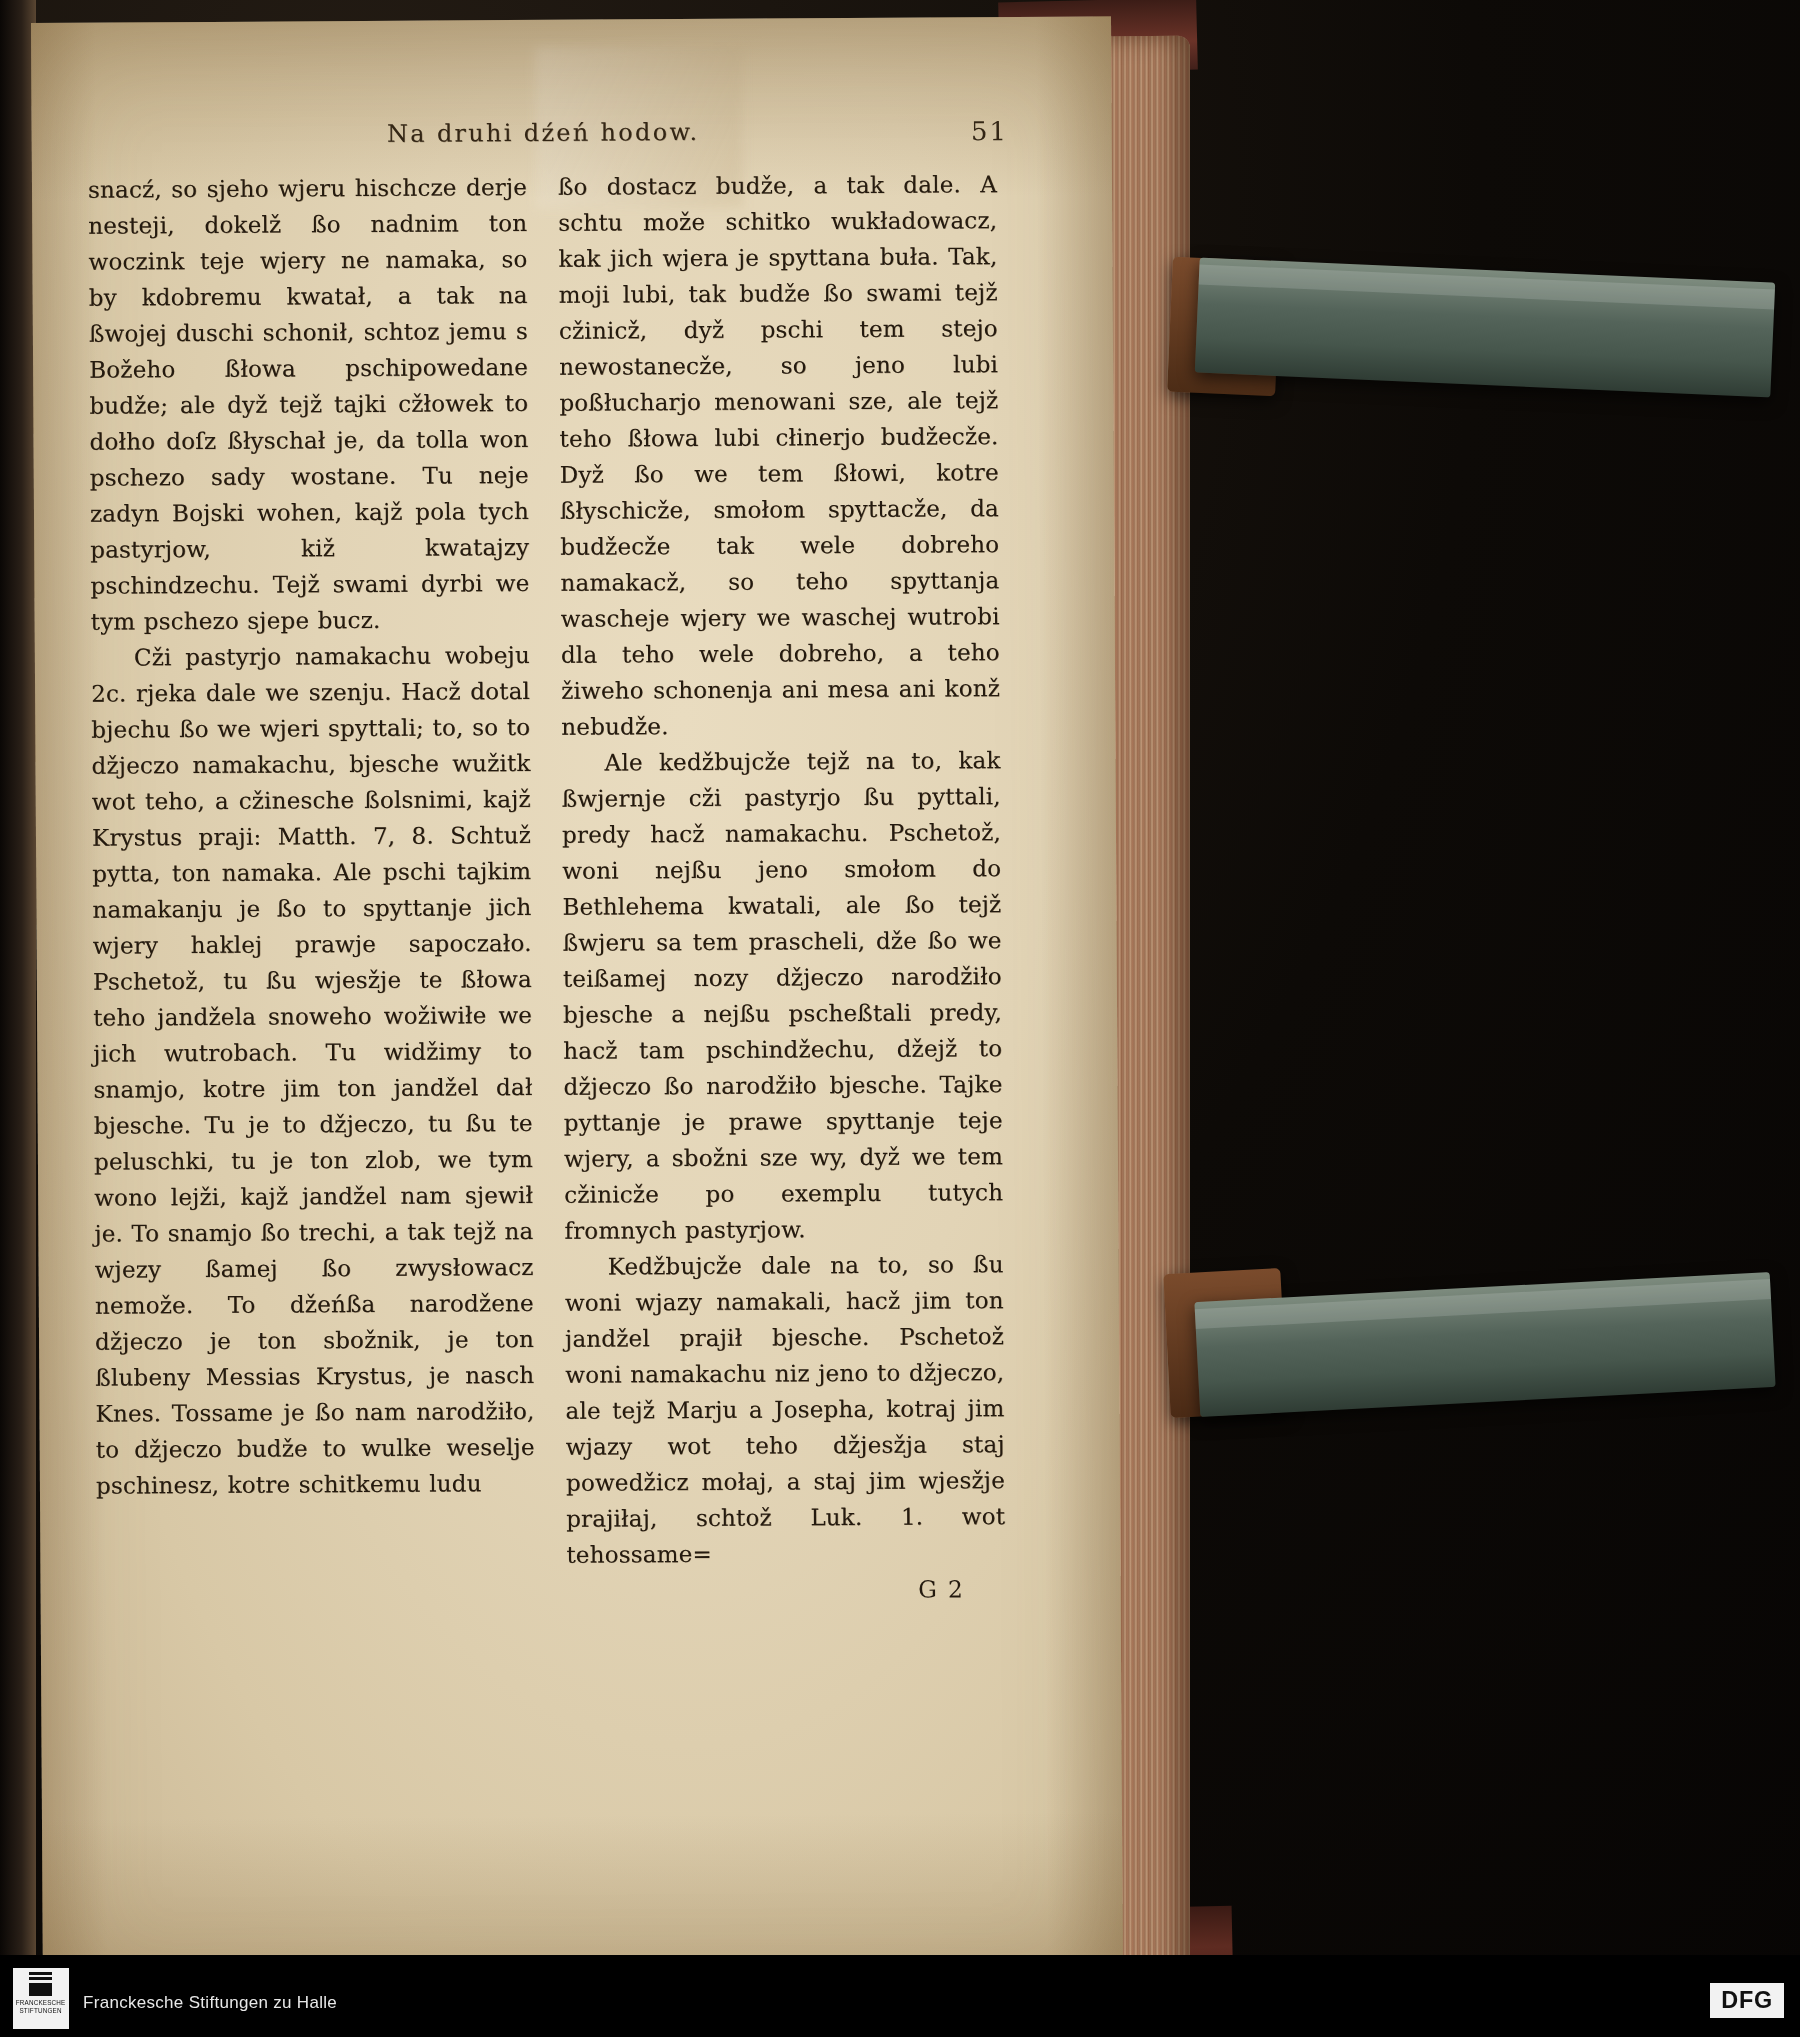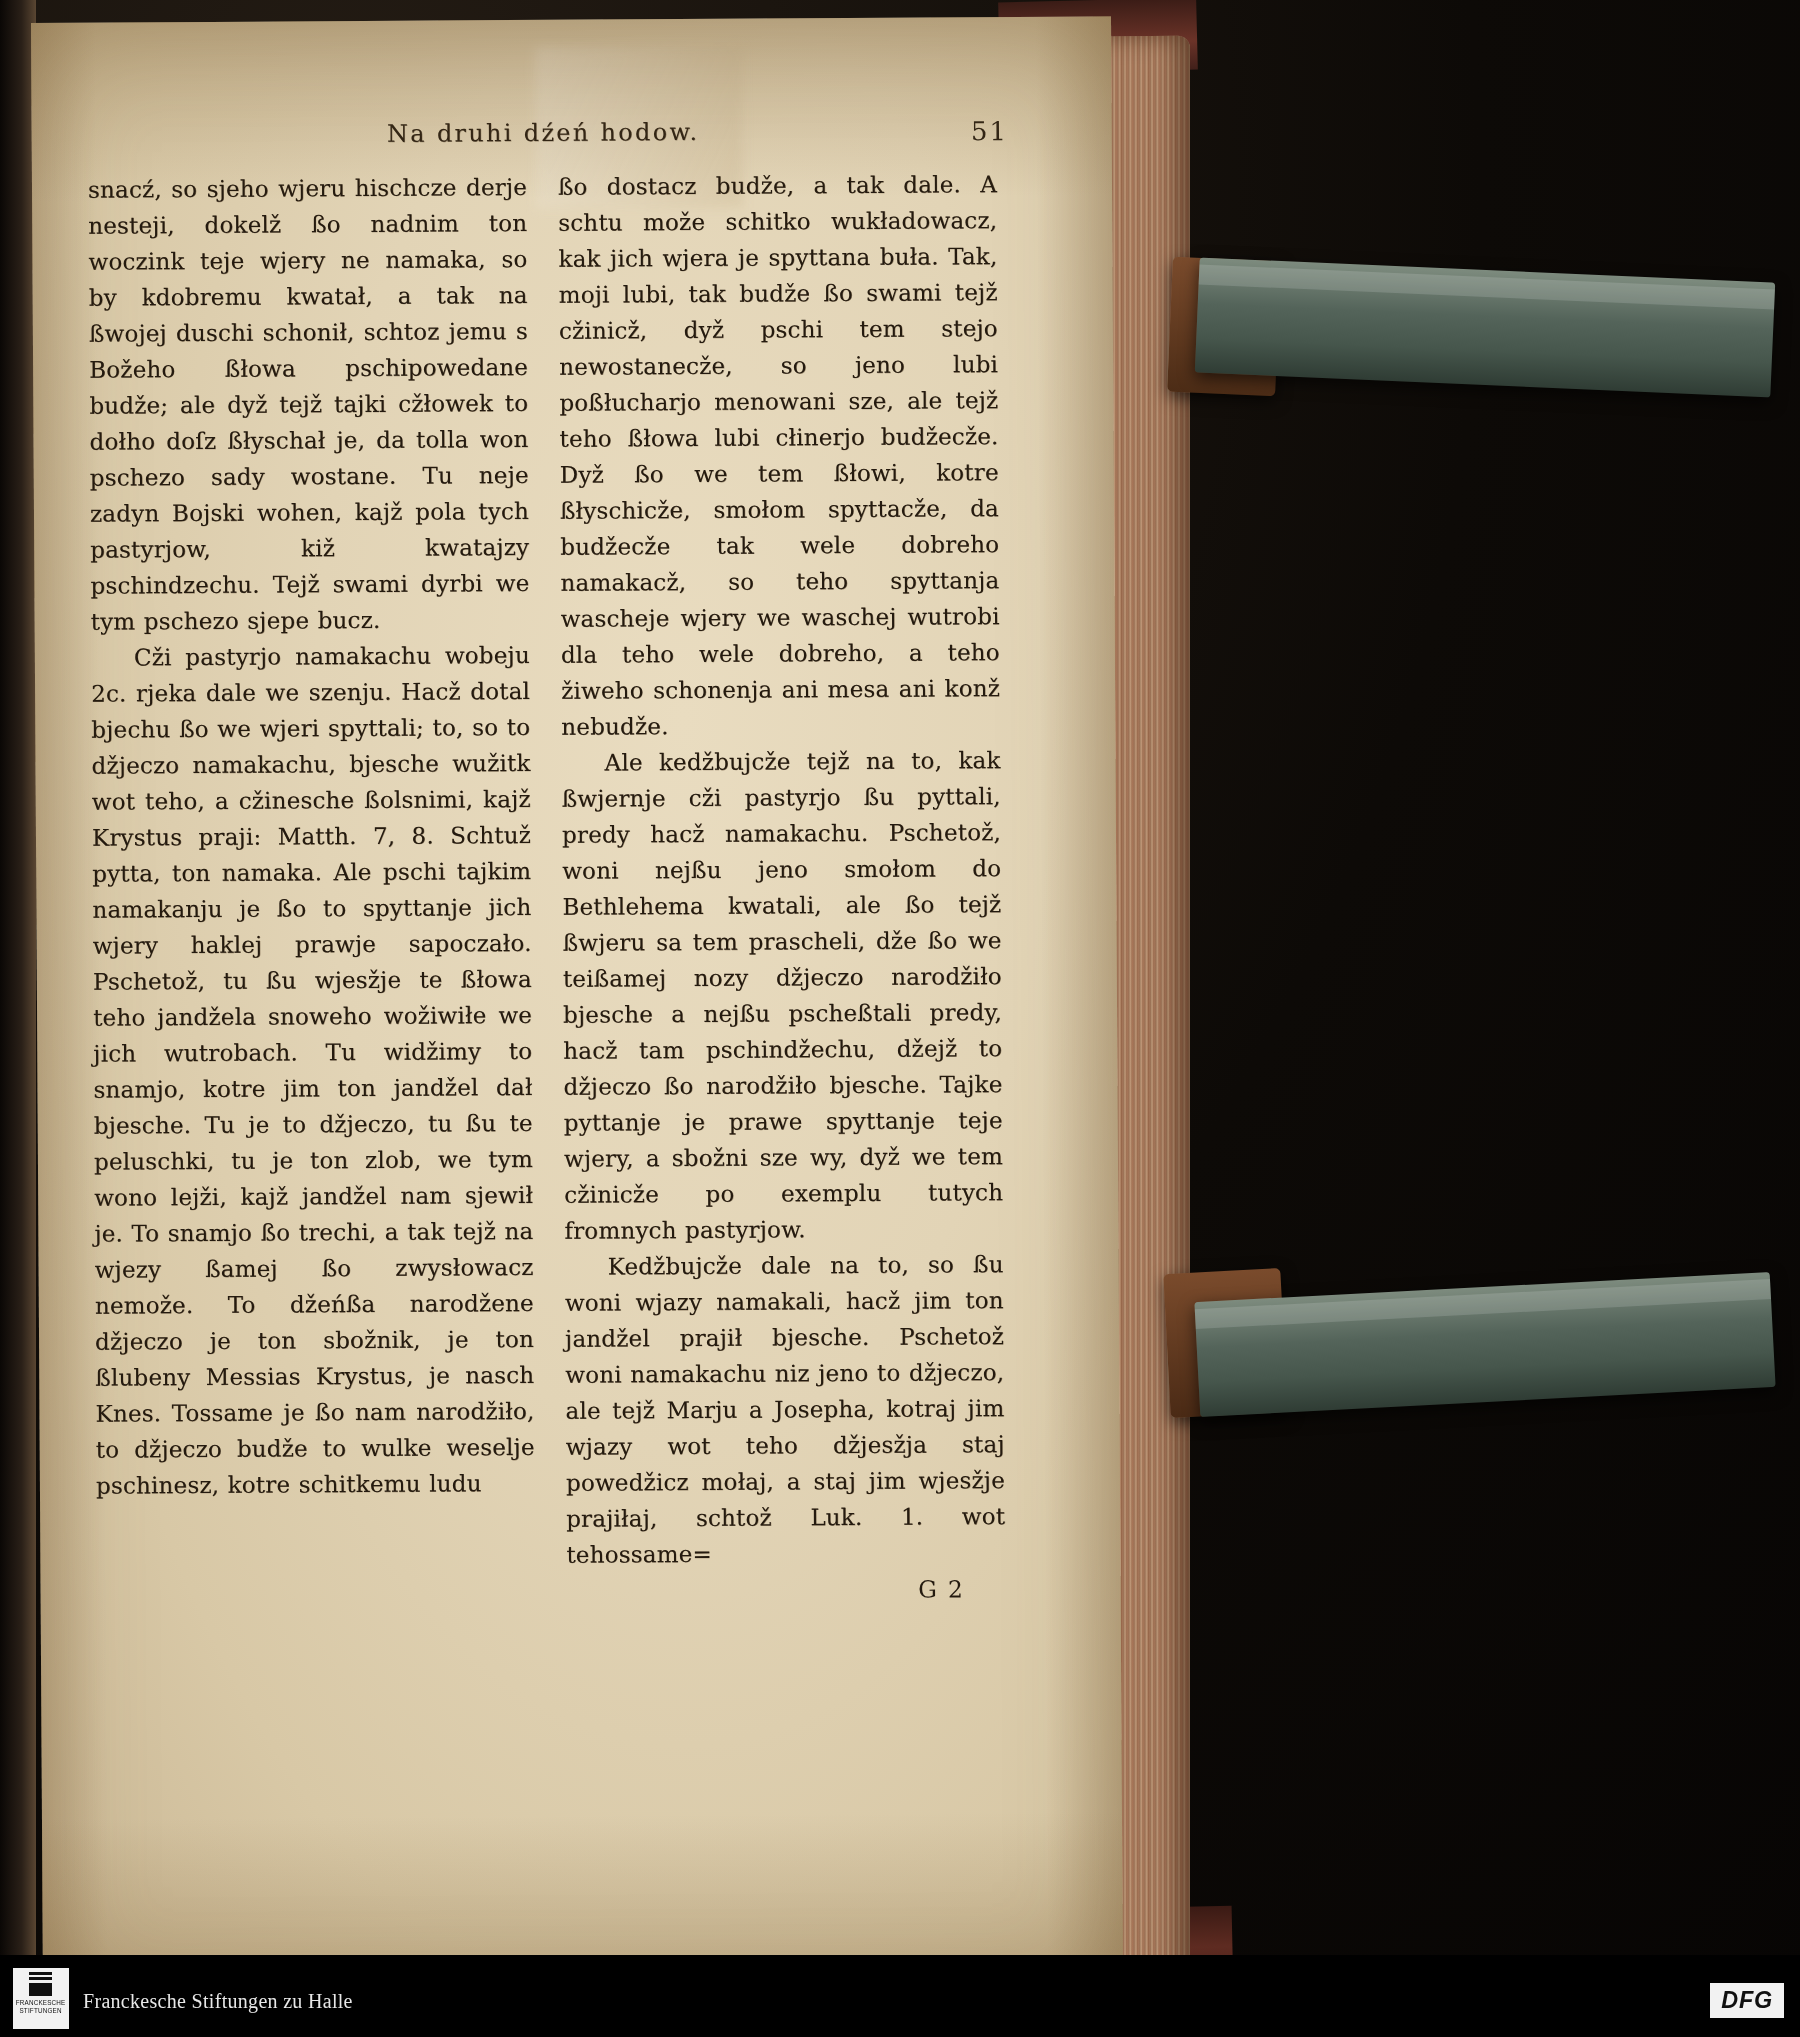--- a/index.html
+++ b/index.html
@@ -289,36 +289,35 @@
     background:
       linear-gradient(to bottom, #111 0 2.7px, transparent 2.7px),
       linear-gradient(to bottom, transparent 0 5.4px, #111 5.4px 8px, transparent 8px),
       linear-gradient(to bottom, transparent 0 10.8px, #111 10.8px 23.4px);
   }
   .fs-caption {
     position: absolute;
     left: 83px;
     bottom: 25px;
     color: #e8e8e8;
-    font-family: Liberation Serif, serif;
-    font-size: 20px;
+    font-family: Liberation Sans, sans-serif;
+    font-size: 17px;
     letter-spacing: 0.3px;
   }
   .dfg-logo {
     position: absolute;
     right: 16px;
     bottom: 20px;
     padding: 3.6px 10.8px 4.5px;
     background: #f2f2f2;
     color: #111;
     font-family: "Liberation Sans", sans-serif;
     font-weight: bold;
     font-size: 23.4px;
     letter-spacing: 0.9px;
-    font-style: italic;
   }
 </style>
 </head>
 <body>
 
 <div id="scan">
   <div class="backdrop"></div>
 
   <div class="cover-top"></div>
   <div class="cover-bottom"></div>

